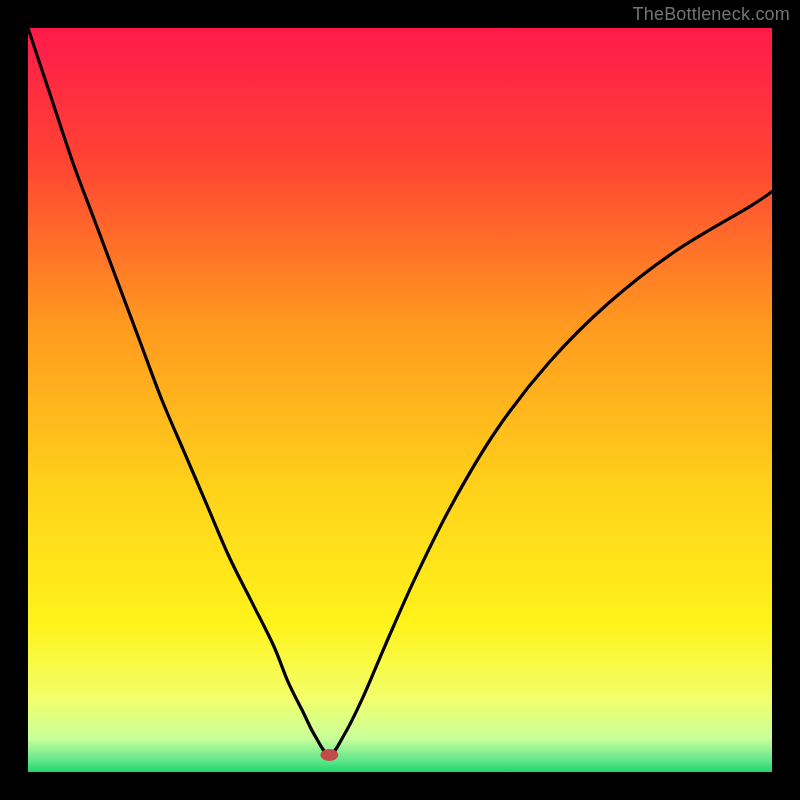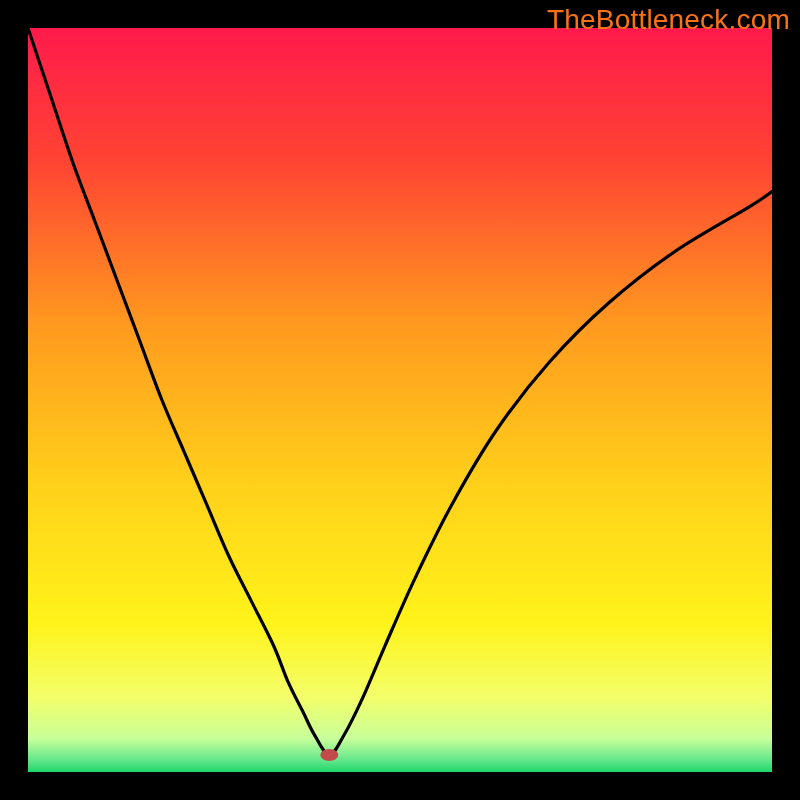--- a/index.html
+++ b/index.html
@@ -23,22 +23,22 @@
     position: absolute;
     left: 0;
     top: 0;
     width: 744px;
     height: 744px;
   }
   .watermark {
     position: absolute;
     top: 4px;
     right: 10px;
-    color: #f97316;
-    font-size: 28px;
+    color: #737373;
+    font-size: 18px;
     font-weight: 500;
     letter-spacing: 0.2px;
     user-select: none;
   }
   svg { display: block; }
 </style>
 </head>
 <body>
 
 <div class="frame">

